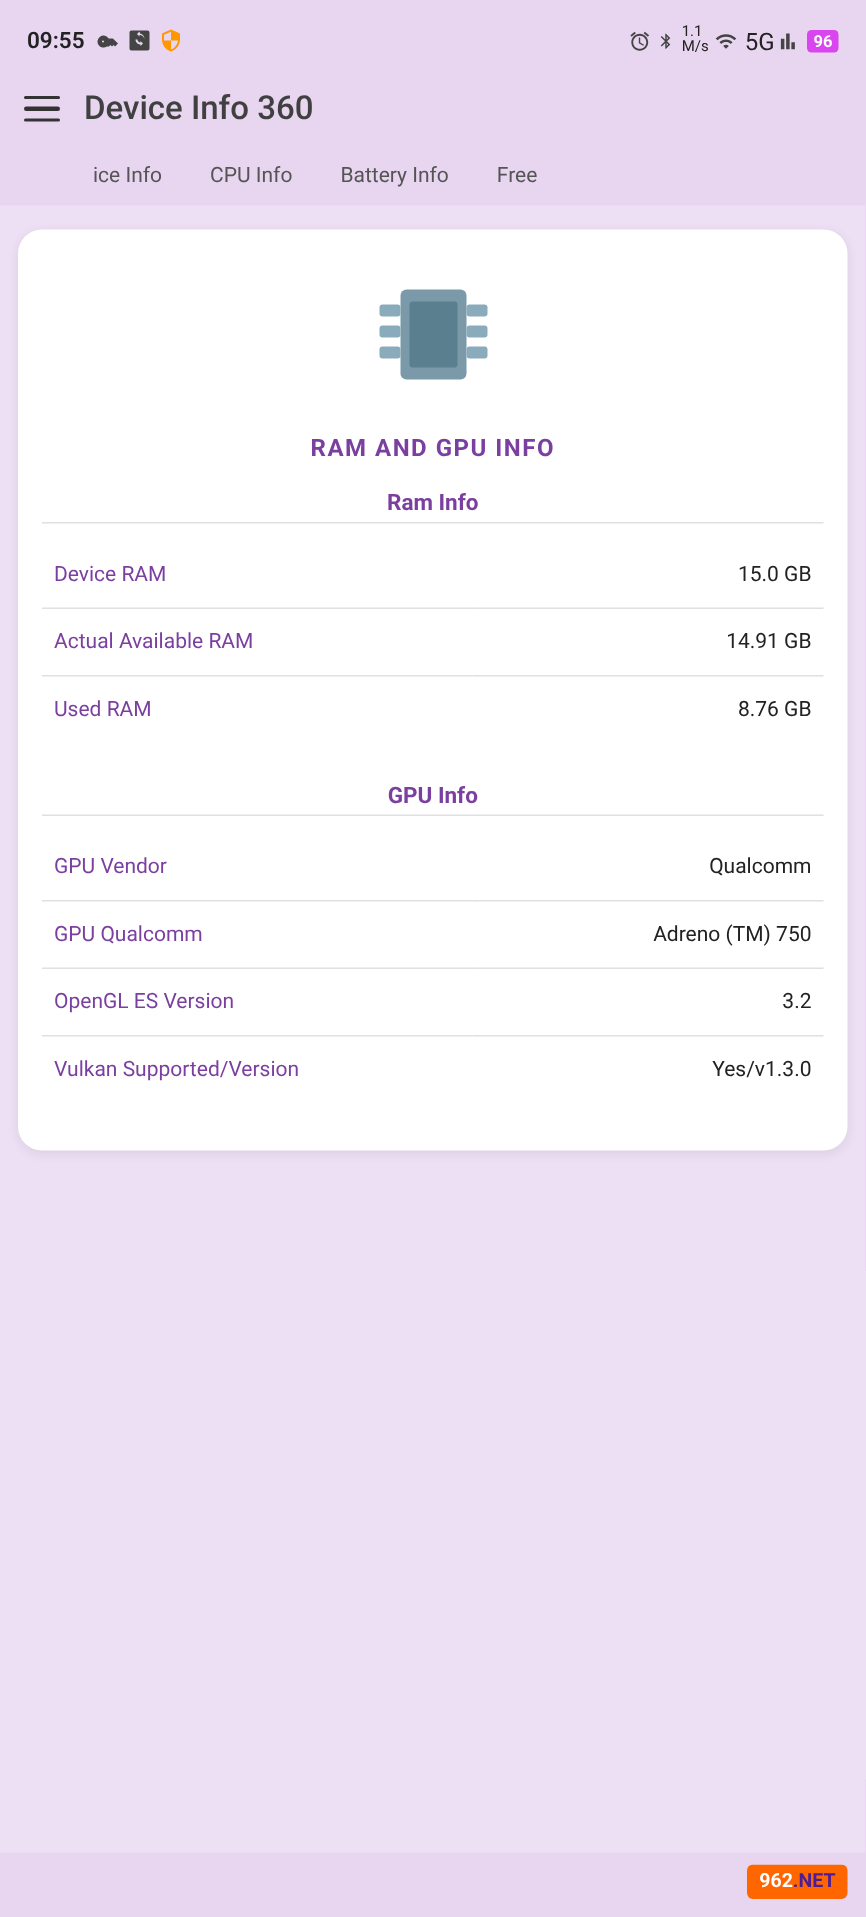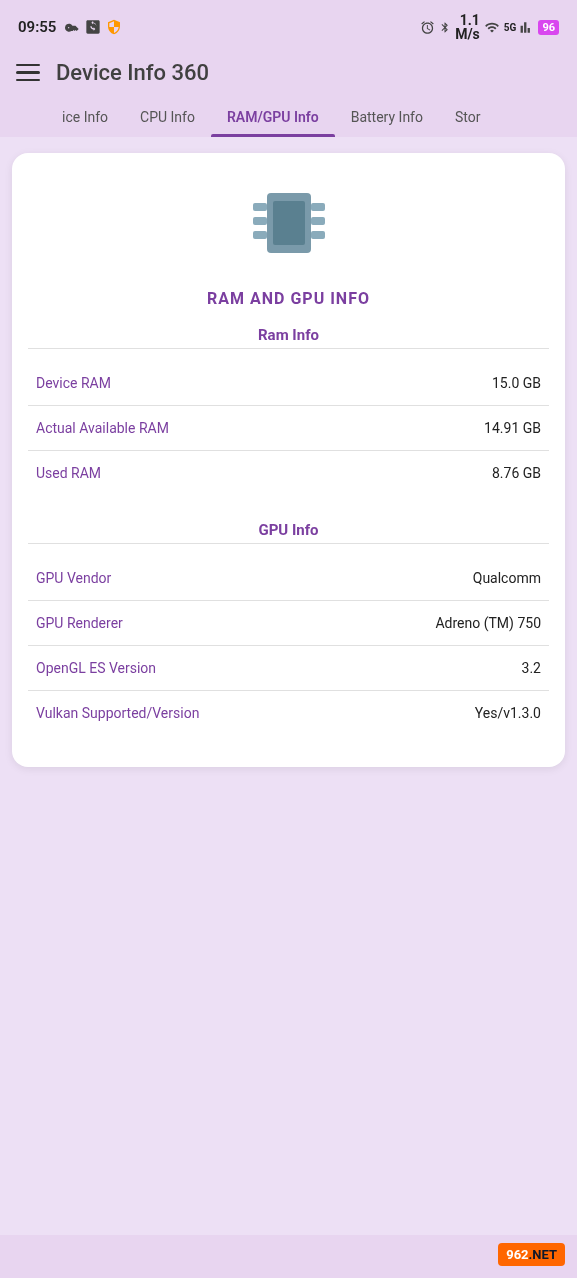--- a/index.html
+++ b/index.html
@@ -199,21 +199,21 @@
       font-size: 13px;
       font-weight: bold;
       padding: 4px 8px;
       border-radius: 4px;
       z-index: 999;
     }
     .watermark span {
       color: #fff;
     }
     .watermark .net {
-      color: #0f172a;
+      color: #4c1d95;
     }
   </style>
 </head>
 <body>
 
 <div class="status-bar">
   <div class="status-left">
     <span>09:55</span>
     <div class="status-icons-left">
 
@@ -233,27 +233,27 @@
   <div class="status-right">
 
     <svg width="15" height="15" viewBox="0 0 24 24" fill="#444">
         <path d="M22 5.72l-4.6-3.86-1.29 1.53 4.6 3.86L22 5.72zM7.88 3.39L6.6 1.86 2 5.71l1.29 1.53 4.59-3.85zM12.5 8H11v6l4.75 2.85.75-1.23-4-2.37V8zM12 4c-4.97 0-9 4.03-9 9s4.02 9 9 9c4.97 0 9-4.03 9-9s-4.03-9-9-9zm0 16c-3.87 0-7-3.13-7-7s3.13-7 7-7 7 3.13 7 7-3.13 7-7 7z"></path>
       </svg>
 
     <svg width="12" height="15" viewBox="0 0 24 24" fill="#444">
         <path d="M17.71 7.71L12 2h-1v7.59L6.41 5 5 6.41 10.59 12 5 17.59 6.41 19 11 14.41V22h1l5.71-5.71-4.3-4.29 4.3-4.29zM13 5.83l1.88 1.88L13 9.59V5.83zm1.88 10.46L13 18.17v-3.76l1.88 1.88z"></path>
       </svg>
 
-    <span style="font-size:14px; font-weight:700; line-height:1;text-align:right;">1.1<br>M/s</span>
+    <span style="font-size:10px; font-weight:400; line-height:1;">1.1<br>M/s</span>
 
     <svg width="16" height="15" viewBox="0 0 24 24" fill="#444">
         <path d="M1 9l2 2c4.97-4.97 13.03-4.97 18 0l2-2C16.93 2.93 7.08 2.93 1 9zm8 8l3 3 3-3c-1.65-1.66-4.34-1.66-6 0zm-4-4l2 2c2.76-2.76 7.24-2.76 10 0l2-2C15.14 9.14 8.87 9.14 5 13z"></path>
       </svg>
 
-    <span style="font-size:10px; font-weight:700;">5G</span>
+    <span style="font-size:16px; font-weight:400;">5G</span>
 
     <svg width="14" height="15" viewBox="0 0 24 24" fill="#444">
         <path d="M1 21h4V9H1v12zm6 0h4V3H7v18zm6 0h4v-8h-4v8z"></path>
       </svg>
 
     <div class="battery-badge">96</div>
   </div>
 </div>
 
 <div class="app-bar">
@@ -265,28 +265,25 @@
   <span class="app-title">Device Info 360</span>
 </div>
 
 <div class="tab-bar">
   <div class="tab-item">
     <span>ice Info</span>
   </div>
   <div class="tab-item">
     <span>CPU Info</span>
   </div>
-  <div class="tab-item active">
-    <span>RAM/GPU Info</span>
-  </div>
   <div class="tab-item">
     <span>Battery Info</span>
   </div>
   <div class="tab-item">
-    <span>Stor</span>
+    <span>Free</span>
   </div>
 </div>
 
 <div class="main-content">
   <div class="card">
 
     <div class="chip-icon-container">
       <svg class="chip-icon" viewBox="0 0 100 100" xmlns="http://www.w3.org/2000/svg">
 
         <rect x="28" y="20" width="44" height="60" rx="4" fill="#7a9aaa"></rect>
@@ -330,21 +327,21 @@
     <div class="section-header">GPU Info</div>
     <hr class="section-divider">
 
     <table class="info-table">
       <tbody>
         <tr class="info-row">
           <td class="info-label">GPU Vendor</td>
           <td class="info-value">Qualcomm</td>
         </tr>
         <tr class="info-row">
-          <td class="info-label">GPU Renderer</td>
+          <td class="info-label">GPU Qualcomm</td>
           <td class="info-value">Adreno (TM) 750</td>
         </tr>
         <tr class="info-row">
           <td class="info-label">OpenGL ES Version</td>
           <td class="info-value">3.2</td>
         </tr>
         <tr class="info-row">
           <td class="info-label">Vulkan Supported/Version</td>
           <td class="info-value">Yes/v1.3.0</td>
         </tr>

